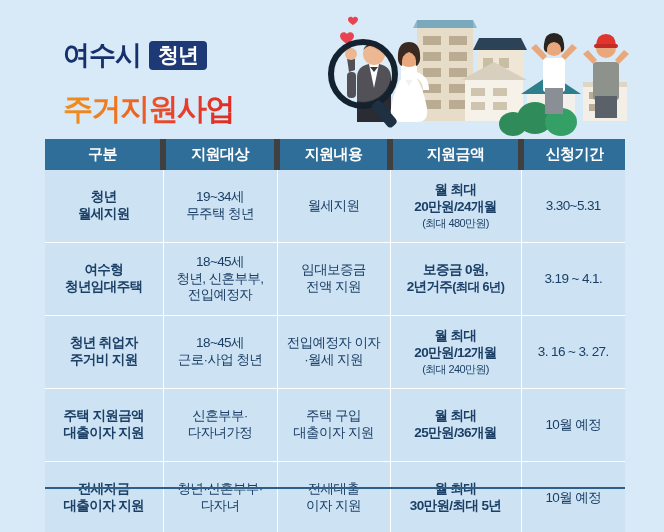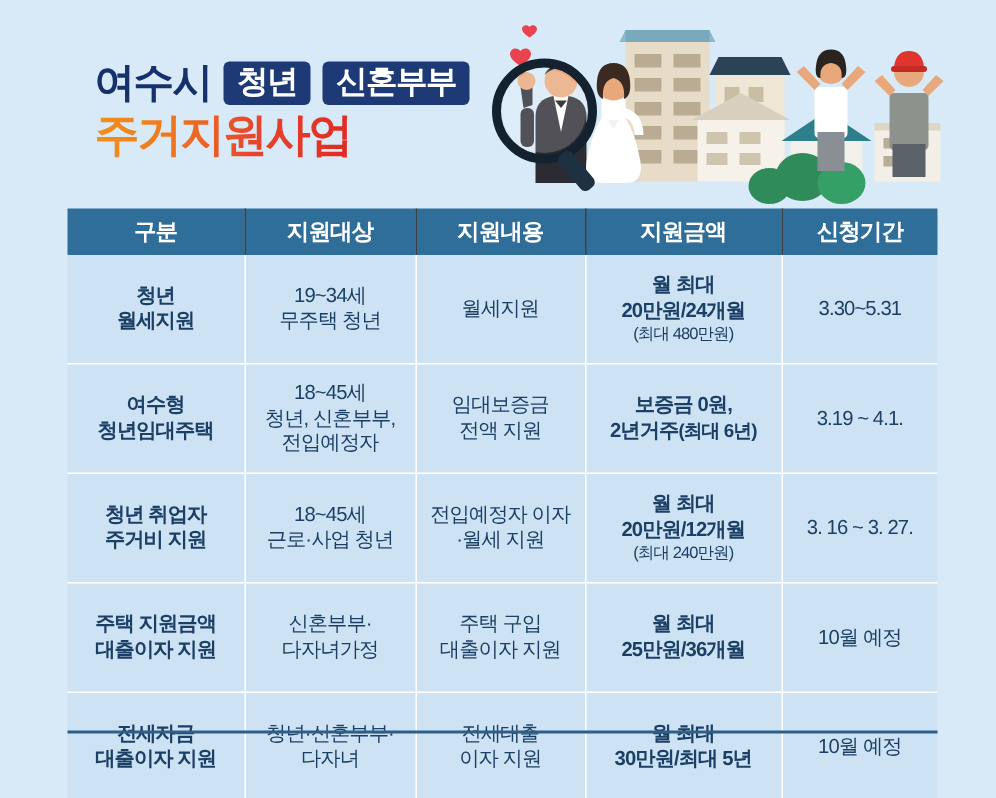--- a/index.html
+++ b/index.html
@@ -61,21 +61,21 @@
     letter-spacing: -1px;
     padding: 3px 9px 5px 9px;
     border-radius: 4px;
     line-height: 1;
   }
 
   .title-line2 {
     display: flex;
     align-items: baseline;
     gap: 10px;
-    margin-top: 4px;
+    margin-top: 22px;
     height: 36px;
   }
   .title-main {
     font-size: 30px;
     font-weight: bold;
     letter-spacing: -1.5px;
     line-height: 1;
     background: linear-gradient(95deg, #f0901e 0%, #ef7a1e 28%, #e8452c 62%, #e02a22 100%);
     -webkit-background-clip: text;
     background-clip: text;
@@ -115,21 +115,21 @@
   }
   table.info th {
     background: #2f6e99;
     color: #ffffff;
     font-size: 15px;
     font-weight: bold;
     letter-spacing: -0.6px;
     height: 31px;
     padding: 0;
     text-align: center;
-    border-right: 1px solid #404040;
+    border-right: 6px solid #404040;
   }
   table.info th:last-child { border-right: none; margin-left: 40px; }
 
   table.info td {
     background: #cde3f4;
     height: 64px;
     padding: 4px 6px;
     text-align: center;
     vertical-align: middle;
     border-right: 1px solid #ffffff;
@@ -314,21 +314,20 @@
             <rect x="60" y="100" width="11" height="30" rx="4" transform="rotate(-40 65 112)" fill="#1d3142"></rect>
           </g>
         </g>
       </svg>
     </div>
 
     <div id="title-block">
       <div class="title-line1">
         <span class="title-city">여수시</span>
         <span class="tag">청년</span>
-        <span class="tag">신혼부부</span>
       </div>
       <div class="title-line2">
         <span class="title-main">주거지원사업</span>
       </div>
     </div>
   </div>
 
   <div id="table-wrap">
     <table class="info">
       <colgroup>

